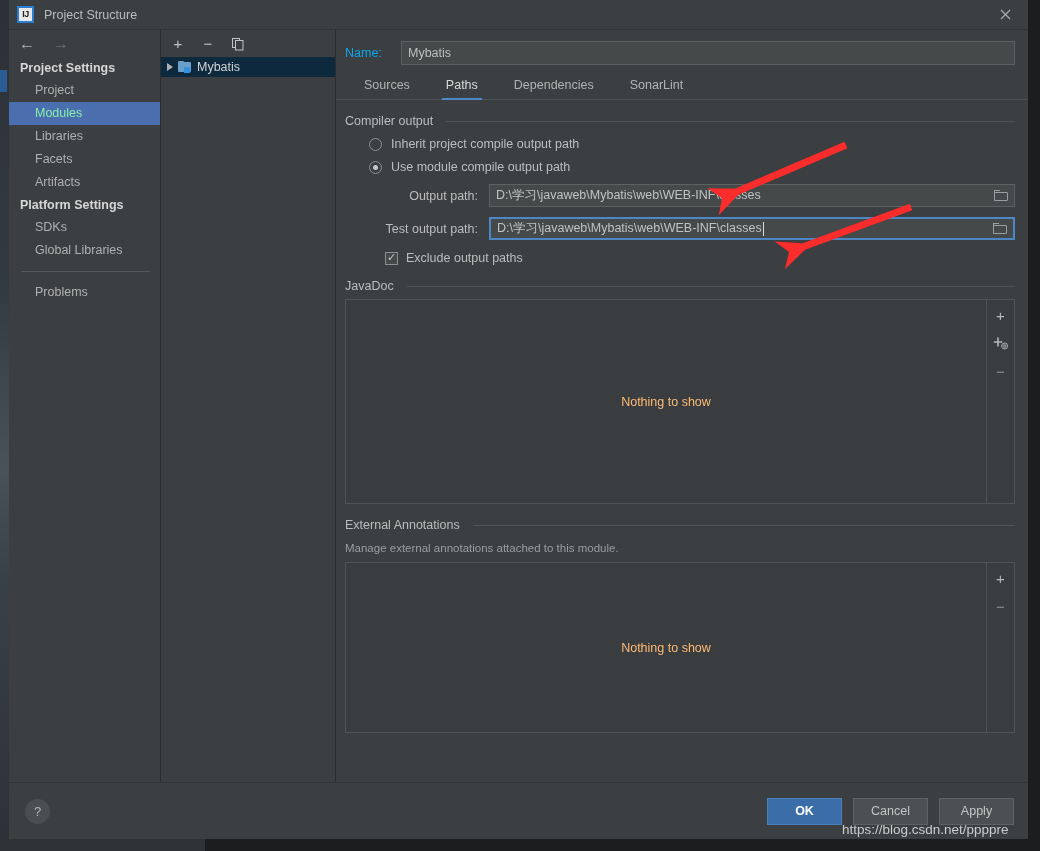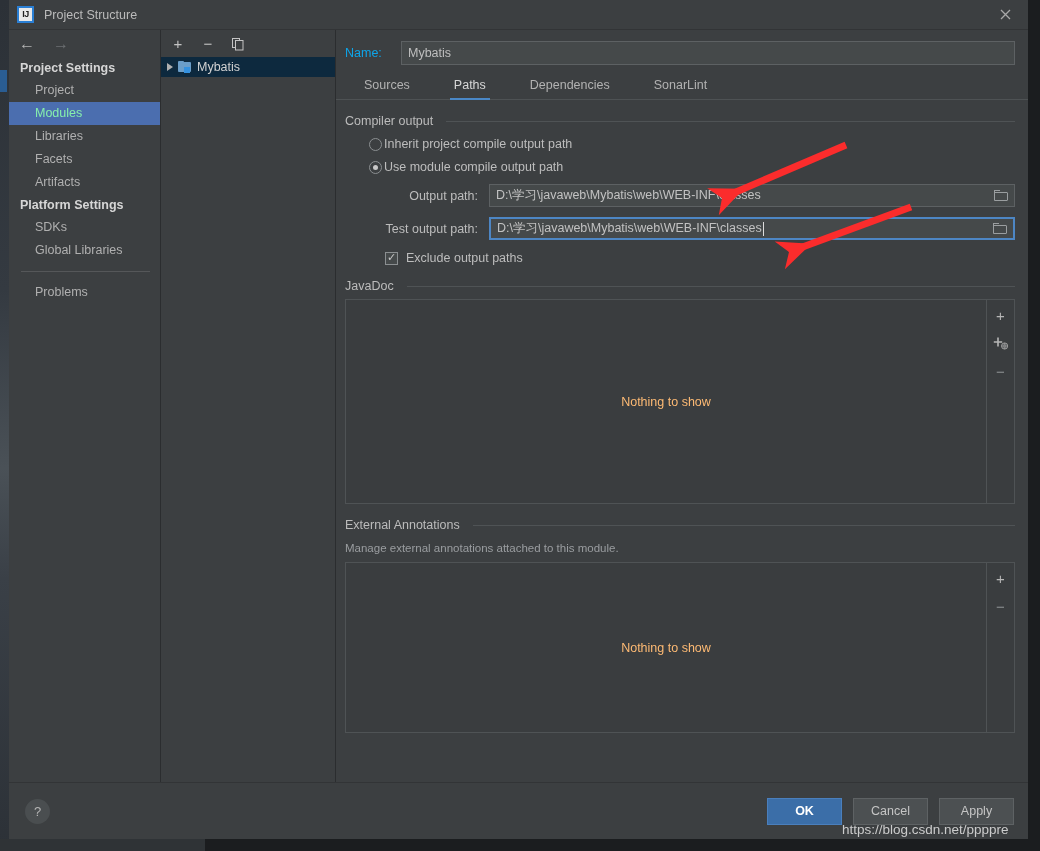--- a/index.html
+++ b/index.html
@@ -152,21 +152,21 @@
   .name-input {
     flex: 1 1 auto; height: 24px; background: #45494a;
     border: 1px solid #5d6163; color: #bfbfbf; font-size: 12.5px;
     padding: 0 6px; font-family: "Liberation Sans", sans-serif;
     outline: none;
   }
 
   
   .tabs {
     display: flex; align-items: flex-end; height: 30px;
-    padding-left: 14px; gap: 16px;
+    padding-left: 14px; gap: 8px;
     border-bottom: 1px solid #4e5254;
   }
   .tab {
     font-size: 12.5px; color: #b2b2b2; padding: 0 14px 7px 14px;
     cursor: pointer; position: relative;
   }
   .tab.active { color: #d8d8d8; }
   .tab.active::after {
     content: ""; position: absolute; left: 10px; right: 10px; bottom: -1px;
     height: 2px; background: #4a88c7;
@@ -174,21 +174,21 @@
 
   
   .section { padding: 0 13px 0 9px; }
   .section-head {
     display: flex; align-items: center; gap: 13px; margin-top: 14px;
   }
   .section-title { font-size: 12.5px; color: #bcbcbc; white-space: nowrap; }
   .section-line { flex: 1 1 auto; height: 1px; background: #4f5355; }
 
   .radio-row {
-    display: flex; align-items: center; gap: 2px; margin: 9px 0 0 24px;
+    display: flex; align-items: center; gap: 9px; margin: 9px 0 0 24px;
   }
   .radio {
     width: 13px; height: 13px; border-radius: 50%;
     border: 1px solid #8b8f91; background: #3c3f41;
     display: inline-flex; align-items: center; justify-content: center;
     cursor: pointer; flex: 0 0 13px;
   }
   .radio.checked::after {
     content: ""; width: 5px; height: 5px; border-radius: 50%; background: #c8c8c8;
   }

